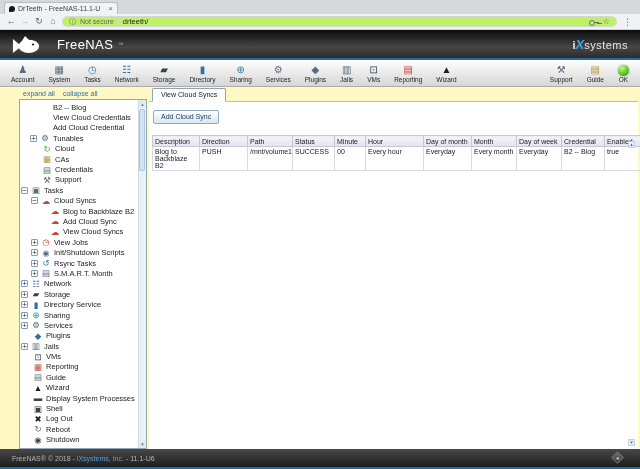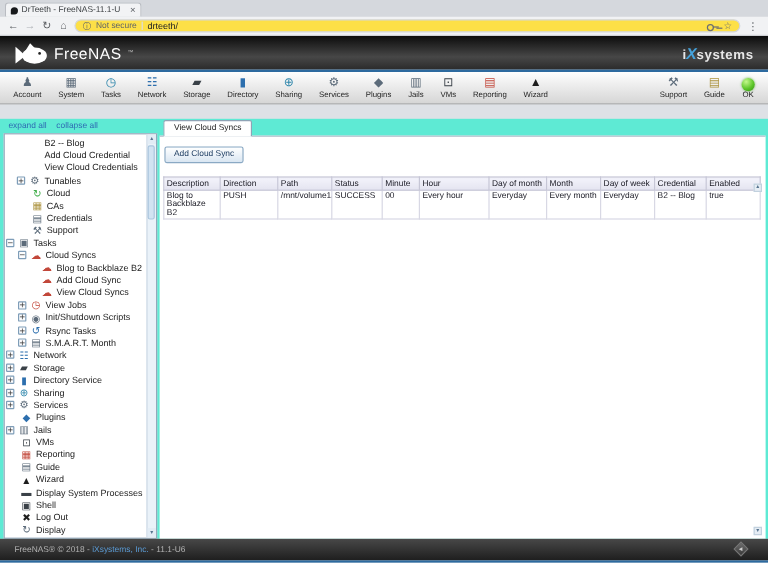--- a/index.html
+++ b/index.html
@@ -12,58 +12,58 @@
   .btab { height:12px; width:114px; background:#f2f3f5; border:1px solid #b9bcc2; border-bottom:none;
           border-radius:3px 3px 0 0; display:flex; align-items:center; gap:3px; padding:0 4px;
           font-size:7px; color:#3c4043; }
   .favicon { width:6px; height:6px; background:#17191b; border-radius:50% 50% 50% 10%; flex:none; }
   .btab-title { flex:1; overflow:hidden; white-space:nowrap; }
   .btab-close { font-size:8px; line-height:8px; color:#5f6368; flex:none; }
   .btoolbar { height:16px; background:#f1f2f4; border-bottom:1px solid #cfd1d5; display:flex;
               align-items:center; gap:4px; padding:0 6px; flex:none; }
   .bicon { font-size:9px; line-height:9px; color:#5a5d61; width:10px; text-align:center; }
   .bicon.dim { color:#aeb1b6; }
-  .urlbox { flex:1; height:11px; background:#fde047; border:1px solid #d4d6da; border-radius:6px;
+  .urlbox { flex:1; height:11px; background:#bef264; border:1px solid #d4d6da; border-radius:6px;
             display:flex; align-items:center; gap:4px; padding:0 6px; font-size:7px; color:#5f6368; }
   .url-sec { font-size:7px; }
   .url-div { width:1px; height:7px; background:#dadce0; }
   .url-text { color:#202124; font-size:7.5px; flex:1; }
   .key-ic { position:relative; width:10px; height:8px; flex:none; }
   .key-ic::before { content:""; position:absolute; left:0; top:2px; width:4px; height:4px;
                     border:1px solid #6a6d71; border-radius:50%; }
   .key-ic::after { content:""; position:absolute; left:5px; top:4px; width:5px; height:1px;
                    background:#6a6d71; box-shadow:3px 1px 0 0 #6a6d71; }
   .star { font-size:8px; color:#6a6d71; }
   .menu3 { font-size:9px; color:#5a5d61; padding:0 2px; }
 
   
   .fnheader { height:30px; flex:none; background:linear-gradient(180deg,#0c0c0c,#474747 62%,#2b2b2b);
               border-bottom:2px solid #2d6a9f; display:flex; align-items:center;
               justify-content:space-between; padding:0 12px; }
   .brand { display:flex; align-items:center; gap:5px; }
-  .brand-name { color:#fff; font-size:13px; letter-spacing:.4px; }
+  .brand-name { color:#fff; font-size:13px; letter-spacing:.4px;margin-left:12px; }
   .brand-tm { color:#bbb; font-size:5px; vertical-align:top; }
   .ixlogo { display:flex; align-items:baseline; color:#e8e8e8; }
   .ix-i { font-weight:bold; font-size:11px; }
   .ix-x { color:#45a3dc; font-weight:bold; font-style:italic; font-size:13px; }
-  .ix-rest { font-size:11px; font-weight:700; letter-spacing:.5px; }
+  .ix-rest { font-size:11px; font-weight:400; letter-spacing:.5px; }
 
   
   .fntoolbar { height:27px; flex:none; background:linear-gradient(#fefefe,#d6d6d6);
                border-bottom:1px solid #adadad; display:flex; align-items:center; padding:0 4px; }
   .fnitem { display:flex; flex-direction:column; align-items:center; justify-content:center;
             font-size:6.5px; color:#1e1e1e; padding:1px 7px 0; cursor:default; }
   .fnitem .glyph { font-size:10px; line-height:11px; height:12px; }
   .fnspacer { flex:1; }
   .ok-orb { width:11px; height:11px; border-radius:50%;
             background:radial-gradient(circle at 35% 28%,#c4f88c,#5ec62a 55%,#2e8d10);
             box-shadow:0 0 2px rgba(70,160,40,.8); }
 
   
-  .workspace { flex:1; min-height:0; display:flex; background:#5eead4; padding:1px 2px 0 3px;margin-top:12px; }
+  .workspace { flex:1; min-height:0; display:flex; background:#fef9c3; padding:1px 2px 0 19px; }
   .sidebar { width:128px; flex:none; display:flex; flex-direction:column; }
   .sidelinks { height:11px; display:flex; gap:8px; align-items:center; padding-left:4px;
                font-size:7px; color:#2f6cb3; flex:none; }
   .sidelinks span { cursor:pointer; }
   .treepanel { flex:1; min-height:0; background:#fff; border:1px solid #93a8bb; position:relative;
                padding:2px 10px 2px 0; overflow:hidden; }
   .trow { height:10.4px; display:flex; align-items:center; font-size:7.5px; color:#1b1b1b;
           white-space:nowrap; overflow:hidden; cursor:default; }
   .texp { width:7px; height:7px; flex:none; border:1px solid #7e9db8; background:#fcfdfe; color:#333;
           font-size:8px; line-height:5px; text-align:center; margin-right:3px; border-radius:1px; }
@@ -229,24 +229,24 @@
       <div class="sidelinks">
         <span>expand all</span>
         <span>collapse all</span>
       </div>
       <div class="treepanel">
 
         <div class="trow" style="padding-left:33px">
           <span>B2 -- Blog</span>
         </div>
         <div class="trow" style="padding-left:33px">
+          <span>View Cloud Credentials</span>
+        </div>
+        <div class="trow" style="padding-left:33px">
           <span>Add Cloud Credential</span>
-        </div>
-        <div class="trow" style="padding-left:33px">
-          <span>View Cloud Credentials</span>
         </div>
         <div class="trow" style="padding-left:10px">
           <span class="texp">+</span>
           <span class="tic cSlate">⚙</span>
           <span>Tunables</span>
         </div>
         <div class="trow" style="padding-left:22px">
           <span class="tic cGreen">↻</span>
           <span>Cloud</span>
         </div>
@@ -361,21 +361,21 @@
         <div class="trow" style="padding-left:13px">
           <span class="tic cDark">▣</span>
           <span>Shell</span>
         </div>
         <div class="trow" style="padding-left:13px">
           <span class="tic cBlack">✖</span>
           <span>Log Out</span>
         </div>
         <div class="trow" style="padding-left:13px">
           <span class="tic cSlate">↻</span>
-          <span>Display</span>
+          <span>Reboot</span>
         </div>
         <div class="trow" style="padding-left:13px">
           <span class="tic cDark">◉</span>
           <span>Shutdown</span>
         </div>
 
         <div class="tree-sb">
           <div class="sb-arrow up">▴</div>
           <div class="tree-thumb"></div>
           <div class="sb-arrow down">▾</div>

